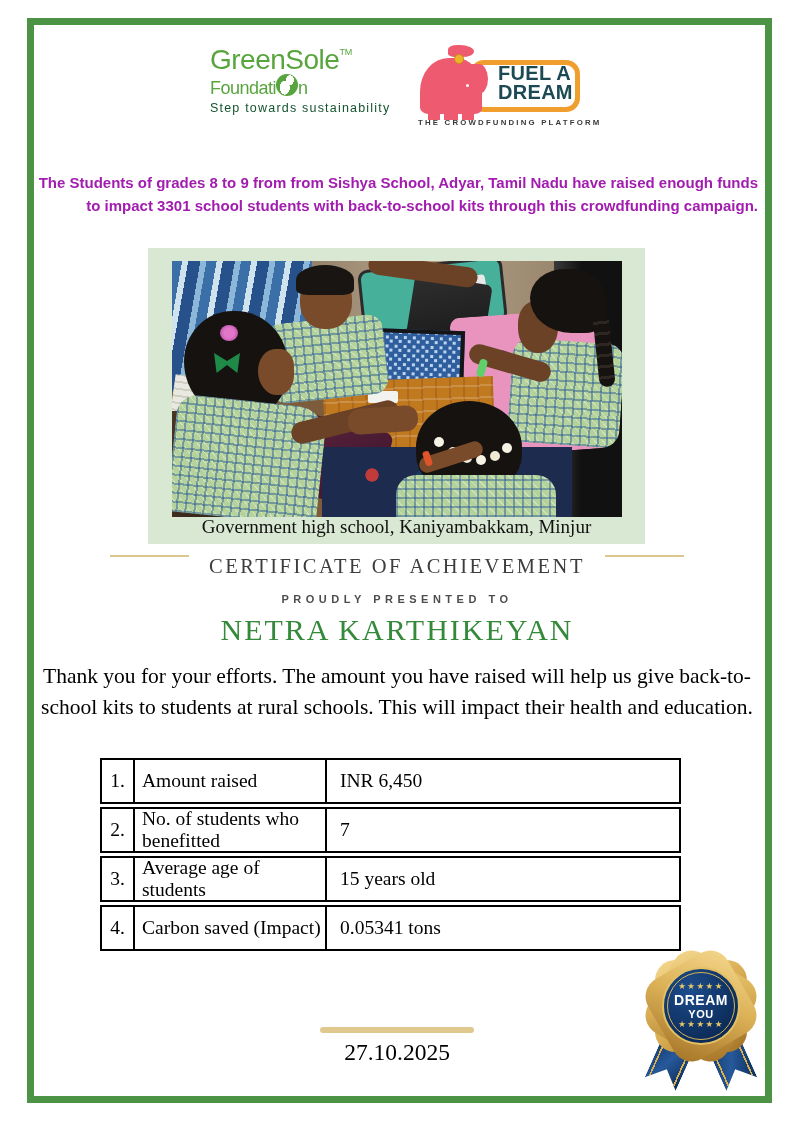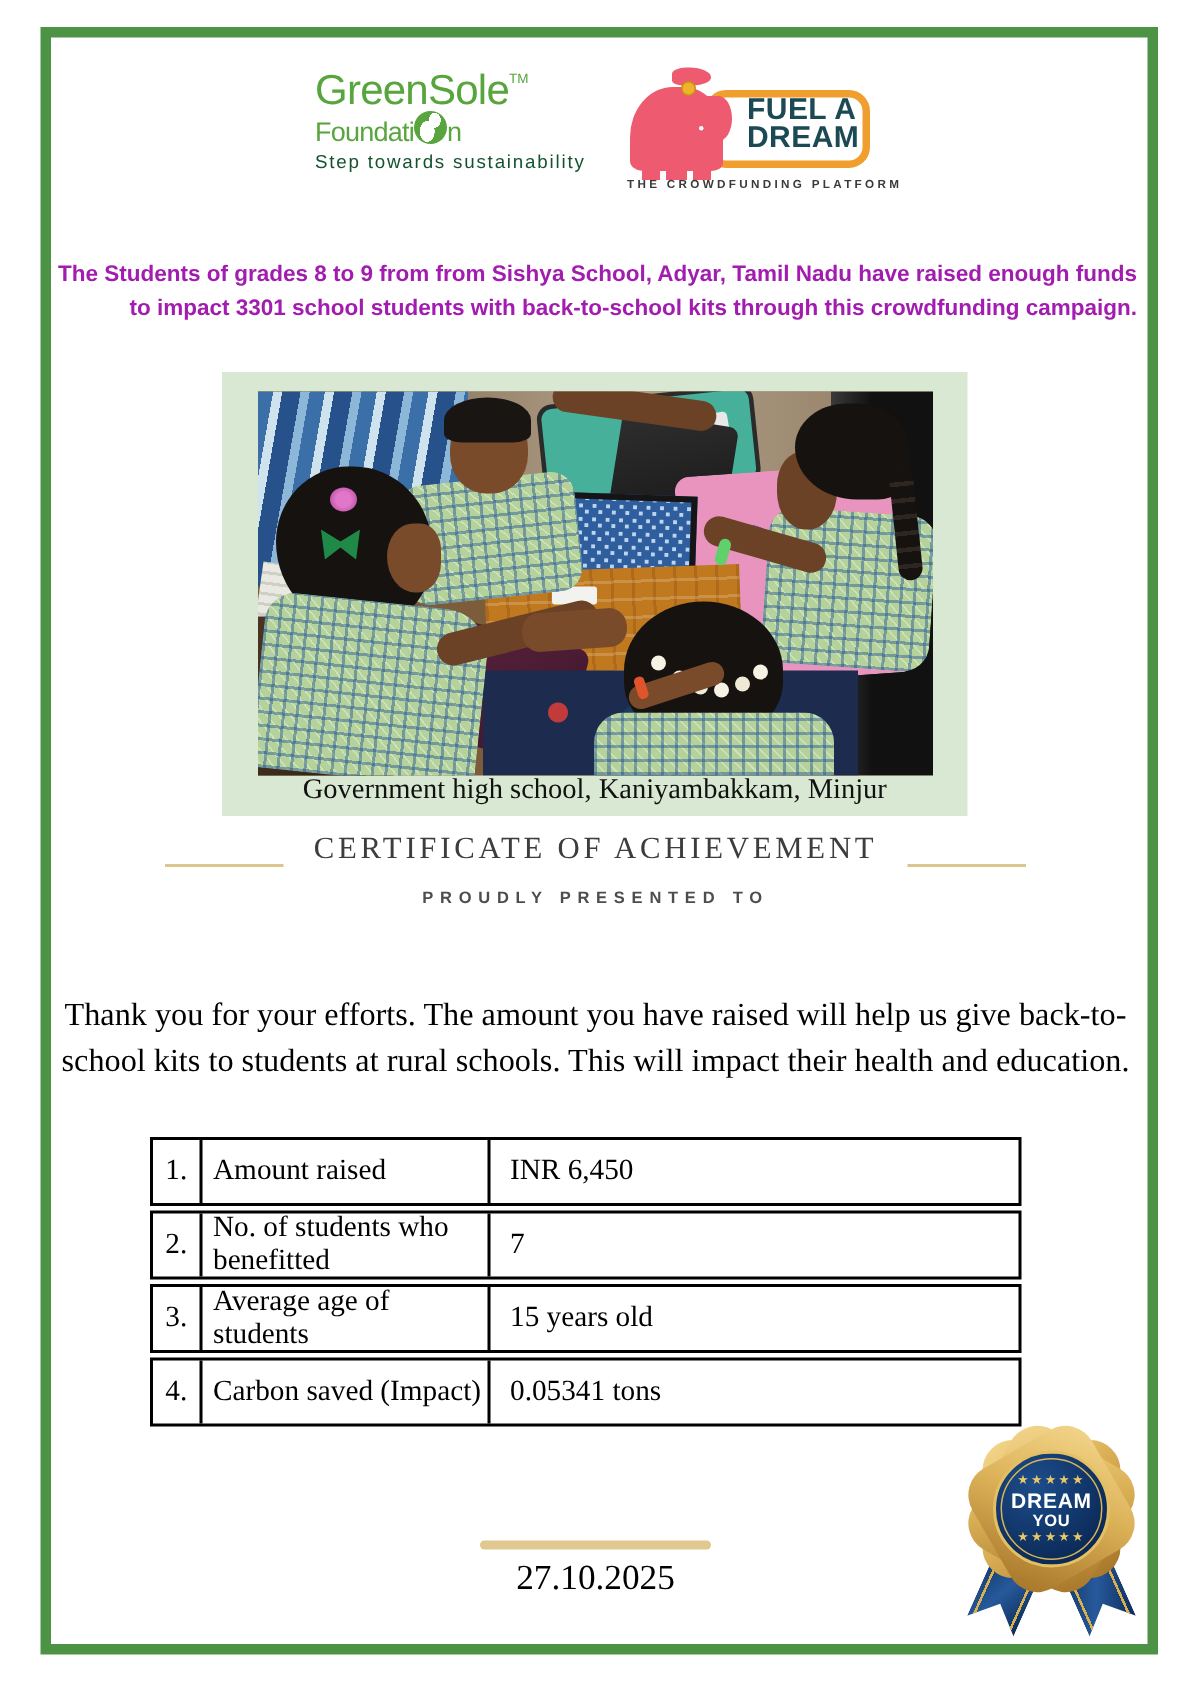--- a/index.html
+++ b/index.html
@@ -39,21 +39,21 @@
   .photo { position:absolute; left:24px; top:13px; width:450px; height:256px; background:#7c5c3b; overflow:hidden; }
   .ph { position:absolute; }
   .plaid { background-color:#b4d299;
     background-image:
       repeating-linear-gradient(0deg, rgba(35,85,150,0.45) 0 2px, transparent 2px 9px),
       repeating-linear-gradient(90deg, rgba(35,85,150,0.45) 0 2px, transparent 2px 9px),
       repeating-linear-gradient(45deg, rgba(255,255,255,0.35) 0 1px, transparent 1px 6px); }
   .caption { position:absolute; left:0; bottom:6px; width:100%; text-align:center; font-size:19px; color:#111; }
 
   
-  .title-row { position:absolute; left:110px; top:555px; width:574px; display:flex; align-items:flex-end; }
+  .title-row { position:absolute; left:110px; top:555px; width:574px; display:flex; align-items:flex-start; }
   .rule { flex:1; height:2px; background:#dcc68f; }
   .cert-title { margin:0 20px; font-size:20.5px; letter-spacing:2.5px; color:#3d3d3d; white-space:nowrap; }
   .presented { position:absolute; left:0; top:593px; width:794px; text-align:center;
     font-family:"Liberation Sans", sans-serif; font-size:11px; letter-spacing:4.5px; color:#4d4d4d; font-weight:600; }
   .recipient { position:absolute; left:0; top:613px; width:794px; text-align:center; font-size:30px; letter-spacing:2px; color:#35893b; }
   .message { position:absolute; left:35px; top:661px; width:724px; text-align:center; font-size:21.5px; line-height:1.42; color:#000; }
 
   
   .tbl { position:absolute; left:100px; top:758px; width:581px; }
   .trow { display:flex; border:2px solid #000; margin-bottom:3px; height:46px; background:#fff; }
@@ -164,20 +164,21 @@
     </div>
     <div class="caption">Government high school, Kaniyambakkam, Minjur</div>
   </div>
 
   <div class="title-row">
     <div class="rule"></div>
     <div class="cert-title">CERTIFICATE OF ACHIEVEMENT</div>
     <div class="rule"></div>
   </div>
   <div class="presented">PROUDLY PRESENTED TO</div>
+  <div class="recipient">NETRA KARTHIKEYAN</div>
   <div class="message">Thank you for your efforts. The amount you have raised will help us give back-to-school kits to students at rural schools. This will impact their health and education.</div>
 
   <div class="tbl">
     <div class="trow">
       <div class="cell c-num">1.</div>
       <div class="cell c-label">Amount raised</div>
       <div class="cell c-val">INR 6,450</div>
     </div>
     <div class="trow">
       <div class="cell c-num">2.</div>

